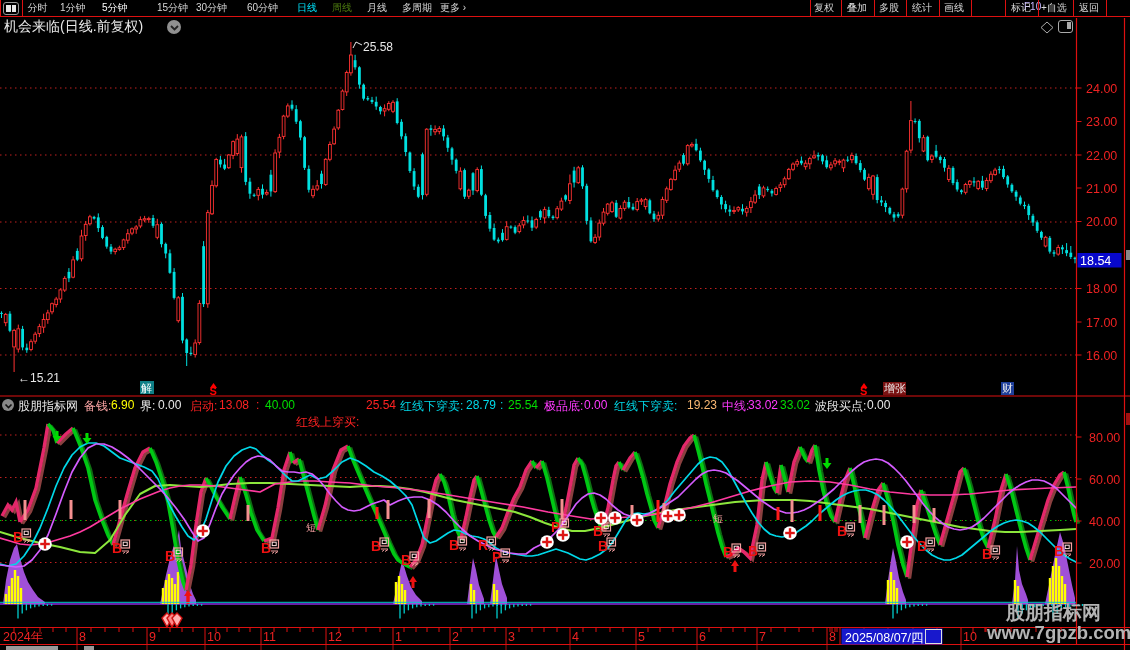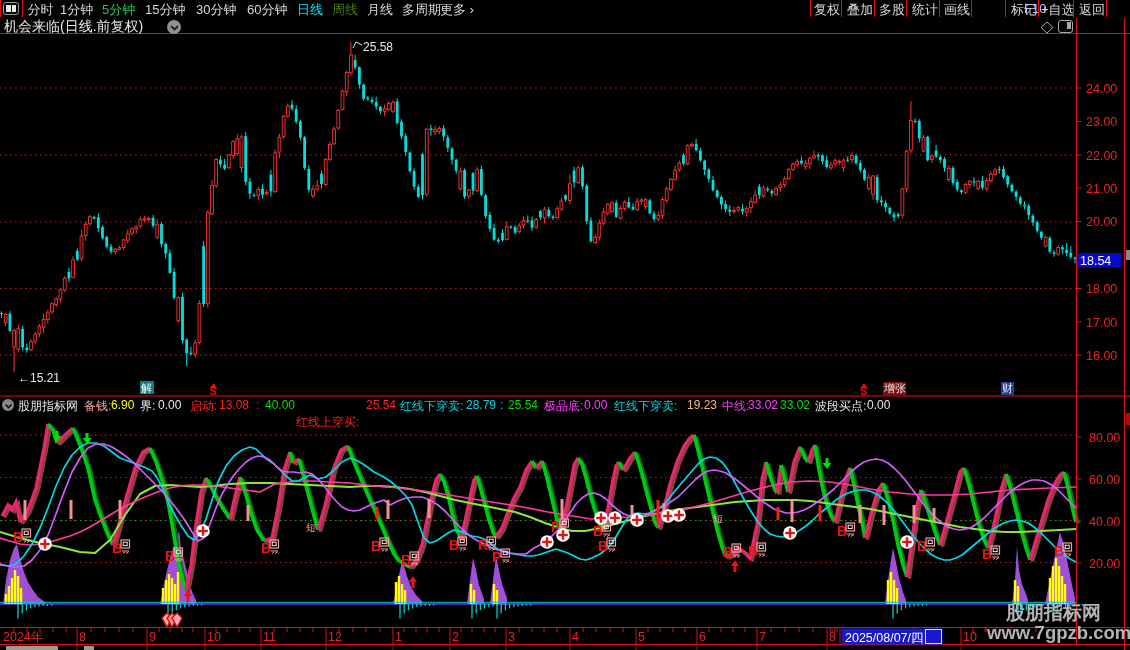--- a/index.html
+++ b/index.html
@@ -1,30 +1,30 @@
 <!DOCTYPE html>
 <html><head><meta charset="utf-8">
 <style>
 *{margin:0;padding:0;box-sizing:border-box}
 body{width:1130px;height:650px;background:#000;font-family:"Liberation Sans",sans-serif;overflow:hidden;position:relative}
-.menubar{position:absolute;left:0;top:0;width:1130px;height:34px;font-size:13px;border-bottom:1px solid #dd1010}
+.menubar{position:absolute;left:0;top:0;width:1130px;height:17px;font-size:10px;border-bottom:1px solid #dd1010}
 .titlerow{position:absolute;left:0;top:18px;width:1130px;height:16px}
 </style></head>
 <body>
 <div class="menubar">
 <div style="position:absolute;left:0;top:0;width:1px;height:17px;background:#dd1010"></div>
 <div style="position:absolute;left:3px;top:2px;width:16px;height:13px;border:1px solid #999;border-radius:3px">
 <div style="position:absolute;left:2px;top:2px;width:5px;height:7px;background:#e8e8e8"></div>
 <div style="position:absolute;left:8px;top:2px;width:4px;height:7px;background:#e8e8e8"></div>
 </div>
 <div style="position:absolute;left:22px;top:0;width:1px;height:17px;background:#dd1010"></div>
 <span style="position:absolute;left:27.5px;top:1px;color:#d8d8d8">分时</span>
     <span style="position:absolute;left:60px;top:1px;color:#d8d8d8">1分钟</span>
-    <span style="position:absolute;left:102px;top:1px;color:#22c55e">5分钟</span>
-    <span style="position:absolute;left:145px;top:1px;color:#d8d8d8">15分钟</span>
+    <span style="position:absolute;left:102px;top:1px;color:#ffffff">5分钟</span>
+    <span style="position:absolute;left:157px;top:1px;color:#d8d8d8">15分钟</span>
     <span style="position:absolute;left:196px;top:1px;color:#d8d8d8">30分钟</span>
     <span style="position:absolute;left:247px;top:1px;color:#d8d8d8">60分钟</span>
     <span style="position:absolute;left:297px;top:1px;color:#00e5ff">日线</span>
     <span style="position:absolute;left:332px;top:1px;color:#4d7c0f">周线</span>
     <span style="position:absolute;left:367px;top:1px;color:#d8d8d8">月线</span>
     <span style="position:absolute;left:402px;top:1px;color:#d8d8d8">多周期</span>
     <span style="position:absolute;left:440px;top:1px;color:#d8d8d8">更多 ›</span>
     <span style="position:absolute;left:814px;top:1px;color:#d8d8d8">复权</span>
     <span style="position:absolute;left:847px;top:1px;color:#d8d8d8">叠加</span>
     <span style="position:absolute;left:879px;top:1px;color:#d8d8d8">多股</span>

